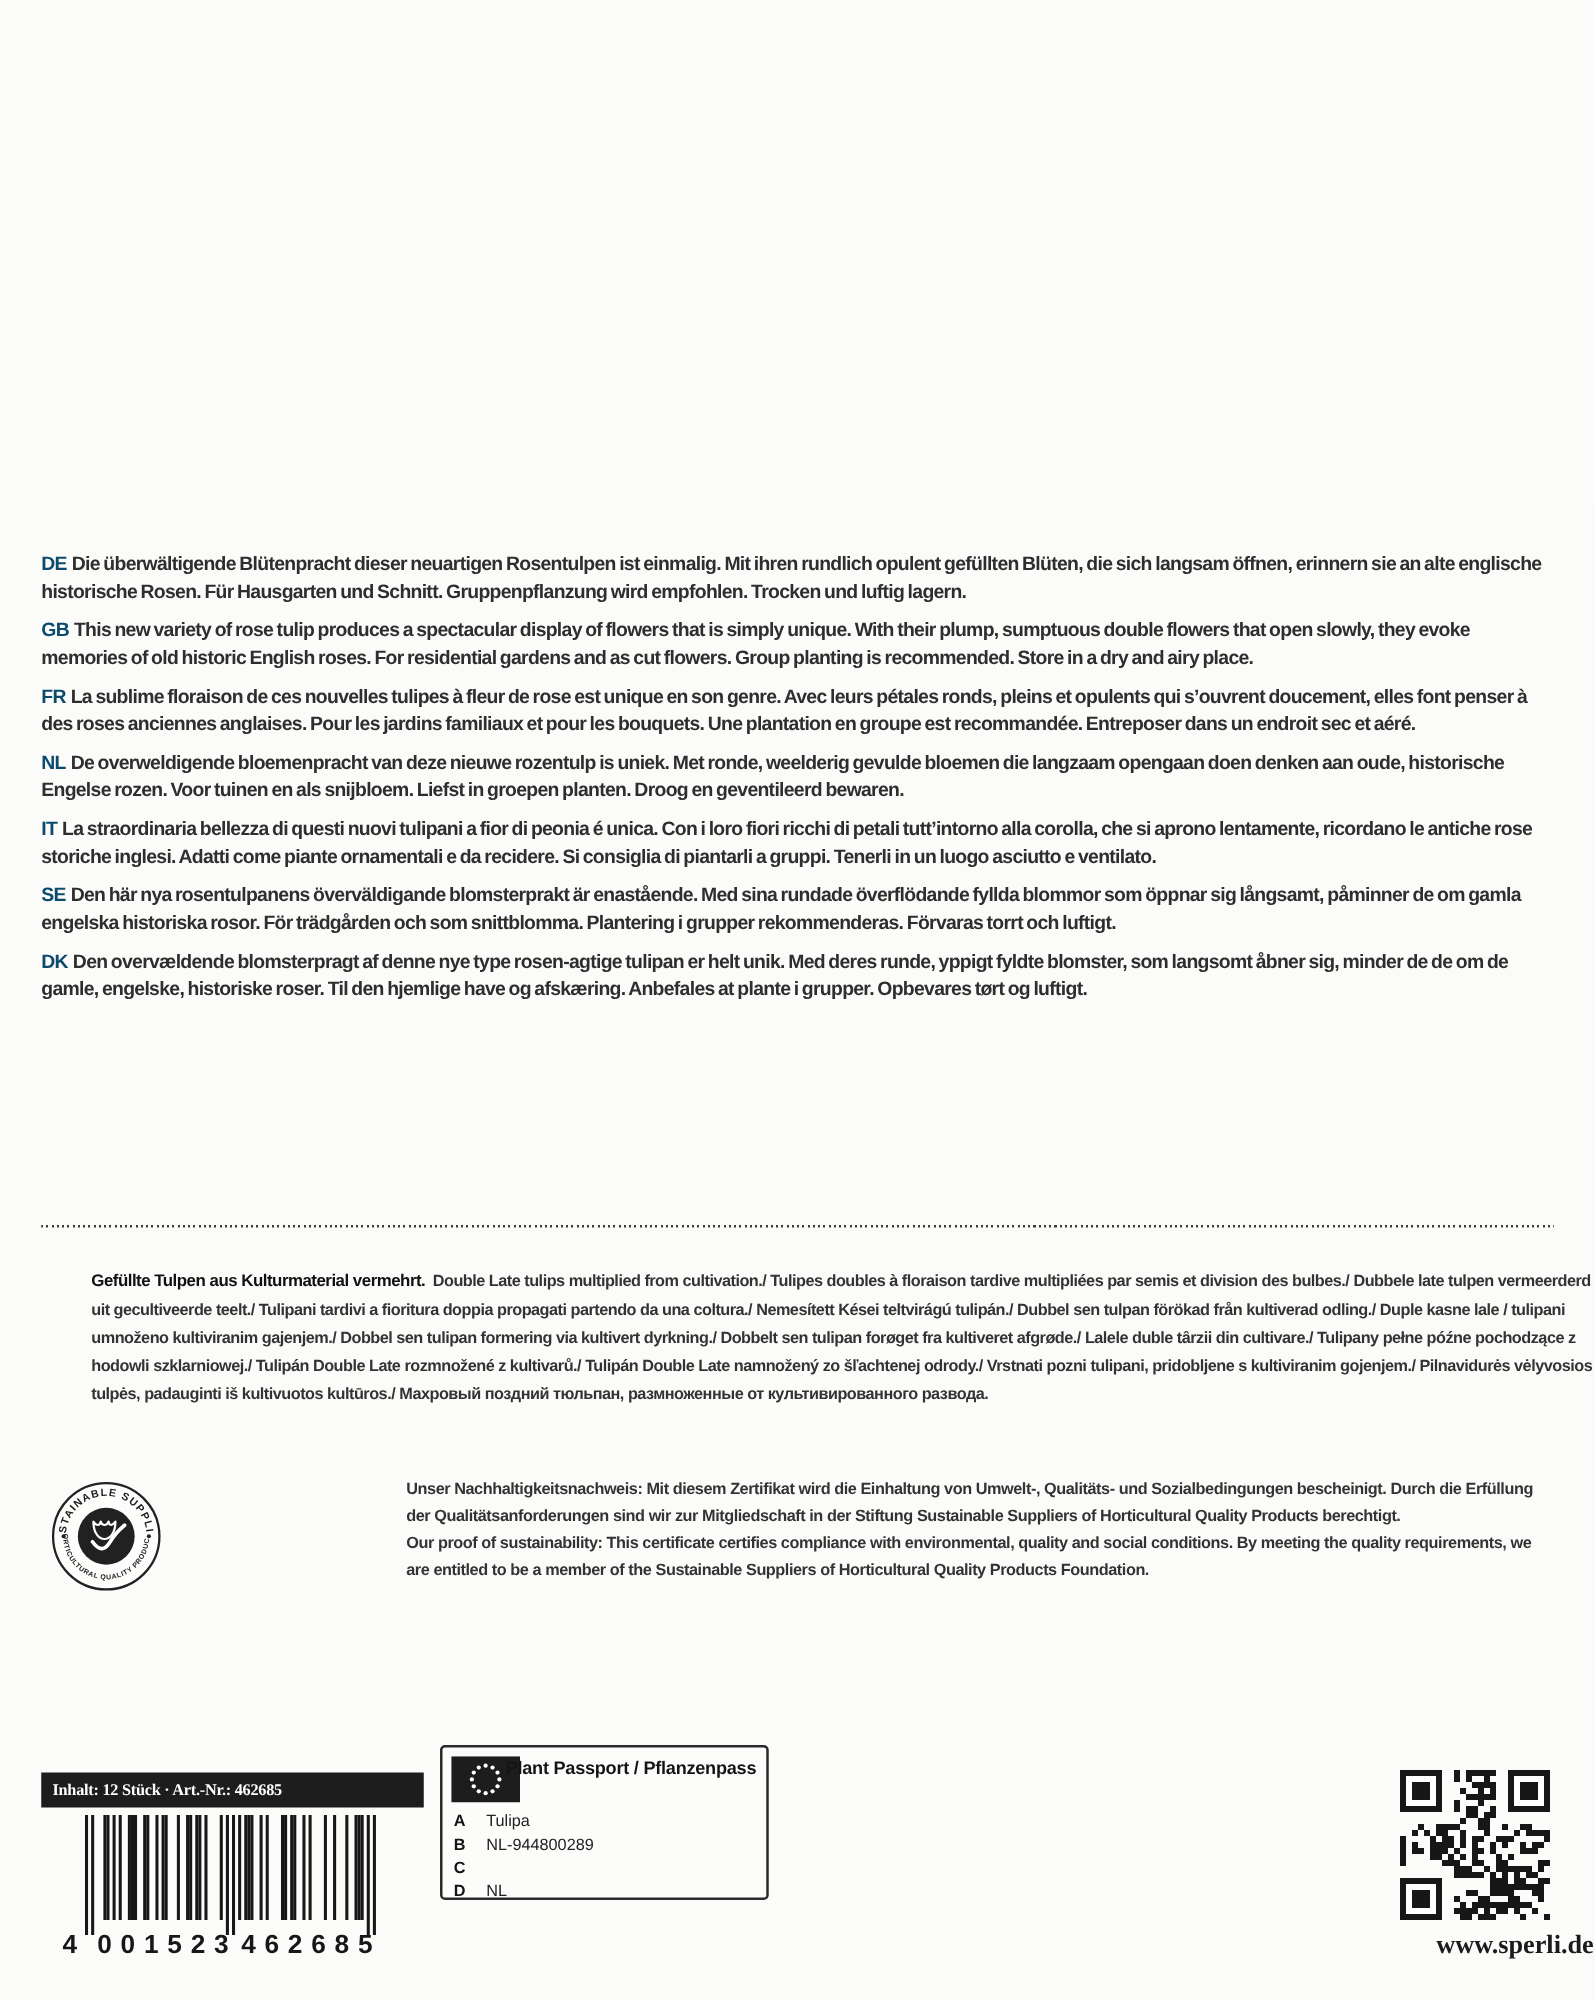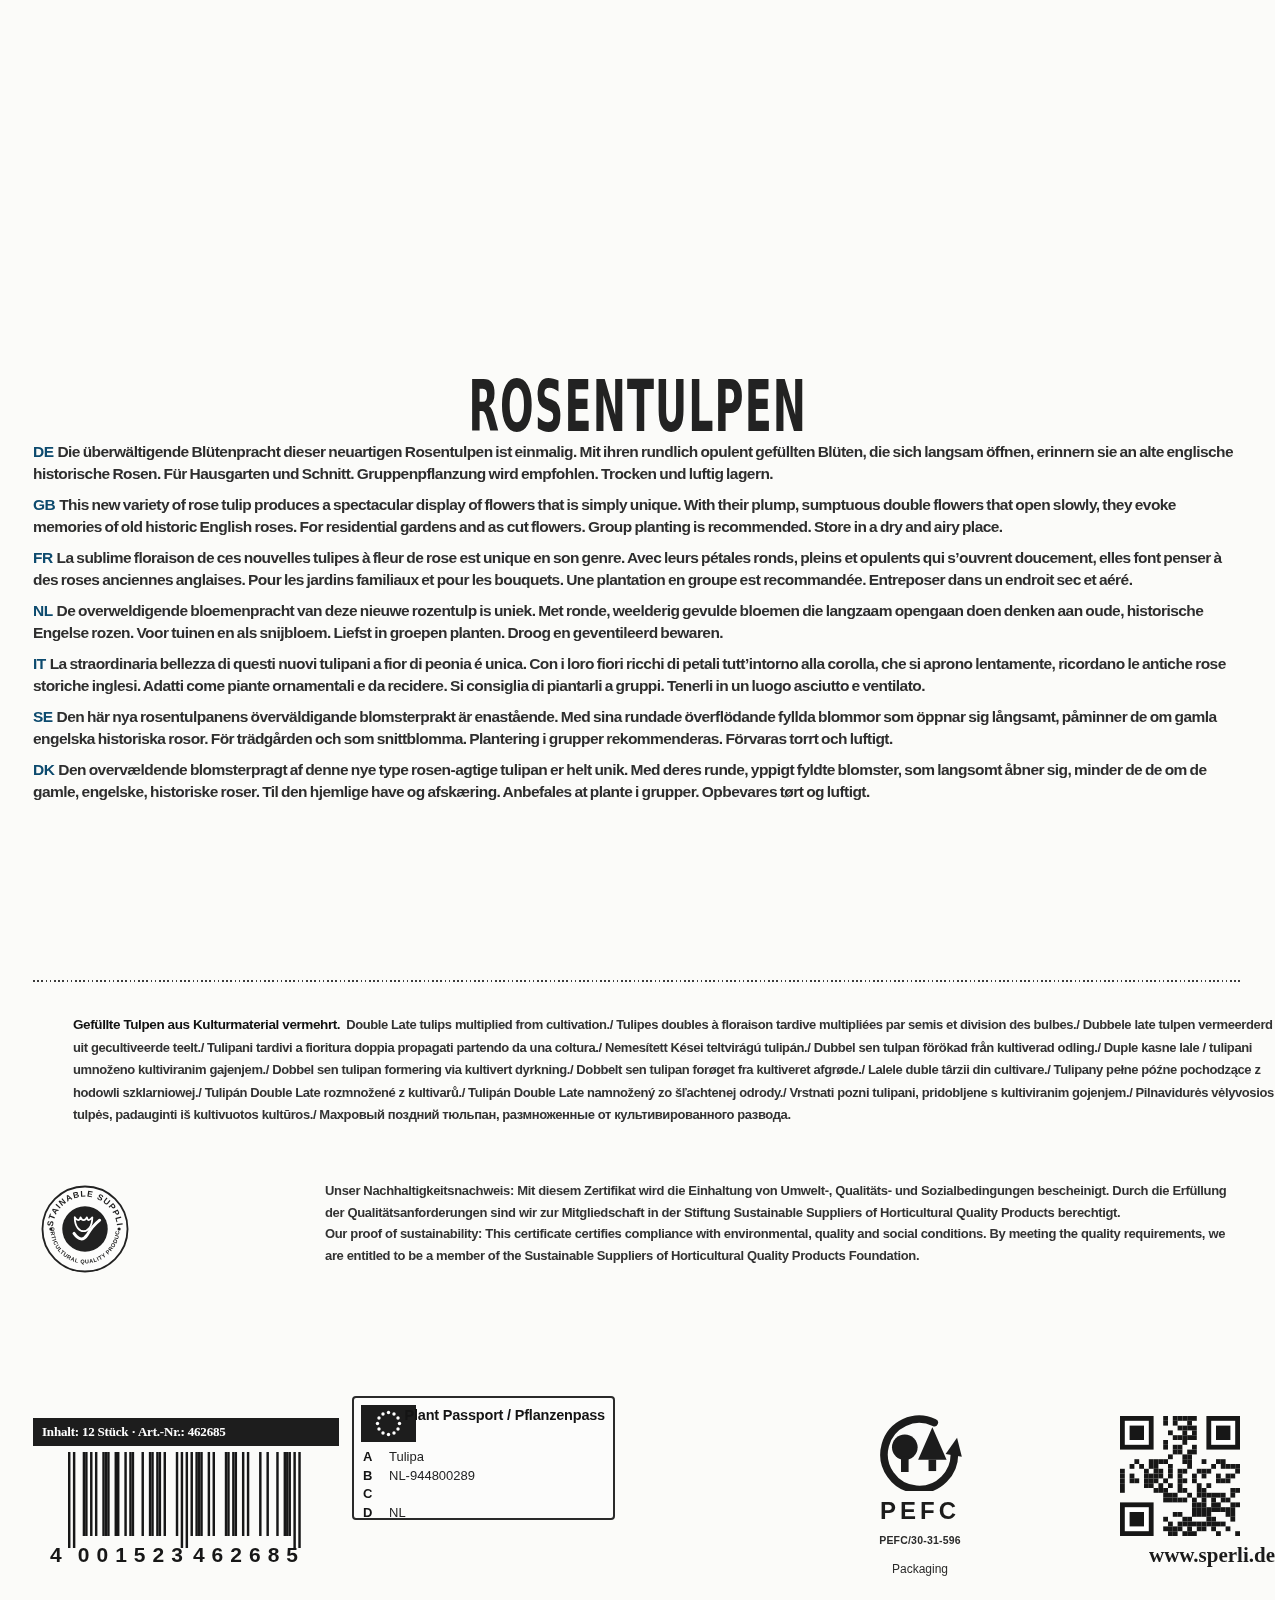--- a/index.html
+++ b/index.html
@@ -60,23 +60,20 @@
 
   .qr{position:absolute;left:1120px;top:1416px;}
   .website{position:absolute;left:1085px;top:1543px;width:190px;text-align:right;
            font-family:"Liberation Serif",serif;font-weight:700;font-size:21px;color:#1b1b1b;}
 </style>
 </head>
 <body>
 
 <div class="page">
 
-  <div class="title-wrap">
-    <h1 class="title">ROSENTULPEN</h1>
-  </div>
 
   <div class="descs">
     <p><b>DE</b><span>Die überwältigende Blütenpracht dieser neuartigen Rosentulpen ist einmalig. Mit ihren rundlich opulent gefüllten Blüten, die sich langsam öffnen, erinnern sie an alte englische historische Rosen. Für Hausgarten und Schnitt. Gruppenpflanzung wird empfohlen. Trocken und luftig lagern.</span></p>
     <p><b>GB</b><span>This new variety of rose tulip produces a spectacular display of flowers that is simply unique. With their plump, sumptuous double flowers that open slowly, they evoke memories of old historic English roses. For residential gardens and as cut flowers. Group planting is recommended. Store in a dry and airy place.</span></p>
     <p><b>FR</b><span>La sublime floraison de ces nouvelles tulipes à fleur de rose est unique en son genre. Avec leurs pétales ronds, pleins et opulents qui s’ouvrent doucement, elles font penser à des roses anciennes anglaises. Pour les jardins familiaux et pour les bouquets. Une plantation en groupe est recommandée. Entreposer dans un endroit sec et aéré.</span></p>
     <p><b>NL</b><span>De overweldigende bloemenpracht van deze nieuwe rozentulp is uniek. Met ronde, weelderig gevulde bloemen die langzaam opengaan doen denken aan oude, historische Engelse rozen. Voor tuinen en als snijbloem. Liefst in groepen planten. Droog en geventileerd bewaren.</span></p>
     <p><b>IT</b><span>La straordinaria bellezza di questi nuovi tulipani a fior di peonia é unica. Con i loro fiori ricchi di petali tutt’intorno alla corolla, che si aprono lentamente, ricordano le antiche rose storiche inglesi. Adatti come piante ornamentali e da recidere. Si consiglia di piantarli a gruppi. Tenerli in un luogo asciutto e ventilato.</span></p>
     <p><b>SE</b><span>Den här nya rosentulpanens överväldigande blomsterprakt är enastående. Med sina rundade överflödande fyllda blommor som öppnar sig långsamt, påminner de om gamla engelska historiska rosor. För trädgården och som snittblomma. Plantering i grupper rekommenderas. Förvaras torrt och luftigt.</span></p>
     <p><b>DK</b><span>Den overvældende blomsterpragt af denne nye type rosen-agtige tulipan er helt unik. Med deres runde, yppigt fyldte blomster, som langsomt åbner sig, minder de de om de gamle, engelske, historiske roser. Til den hjemlige have og afskæring. Anbefales at plante i grupper. Opbevares tørt og luftigt.</span></p>
   </div>
@@ -197,33 +194,20 @@
         <span class="pp-key">C</span>
         <span class="pp-val"></span>
       </div>
       <div class="pp-row">
         <span class="pp-key">D</span>
         <span class="pp-val">NL</span>
       </div>
     </div>
   </div>
 
-  <div class="pefc">
-    <svg width="86" height="76" viewBox="0 0 90 80">
-      <path d="M60,8 A37,37 0 1 0 81,38" fill="none" stroke="#1c1c1c" stroke-width="8" stroke-linecap="round"></path>
-      <path d="M84,24 L89,44 L72,41 Z" fill="#1c1c1c"></path>
-      <circle cx="29" cy="34" r="13.5" fill="#1c1c1c"></circle>
-      <rect x="25" y="44" width="8" height="16" fill="#1c1c1c"></rect>
-      <path d="M58,13 L73,47 L43,47 Z" fill="#1c1c1c"></path>
-      <rect x="54" y="47" width="8" height="12" fill="#1c1c1c"></rect>
-    </svg>
-    <div class="pefc-name">PEFC</div>
-    <div class="pefc-cert">PEFC/30-31-596</div>
-    <div class="pefc-label">Packaging</div>
-  </div>
 
   <svg class="qr" id="qrcode" width="120" height="120" viewBox="0 0 120 120" fill="#171717">
       <rect x="0" y="0" width="33.6" height="33.6"></rect>
       <rect x="4.8" y="4.8" width="24" height="24" fill="#fff"></rect>
       <rect x="9.6" y="9.6" width="14.399999999999999" height="14.399999999999999" fill="#171717"></rect>
       <rect x="86.39999999999999" y="0" width="33.6" height="33.6"></rect>
       <rect x="91.2" y="4.8" width="24" height="24" fill="#fff"></rect>
       <rect x="96" y="9.6" width="14.399999999999999" height="14.399999999999999" fill="#171717"></rect>
       <rect x="0" y="86.39999999999999" width="33.6" height="33.6"></rect>
       <rect x="4.8" y="91.2" width="24" height="24" fill="#fff"></rect>

